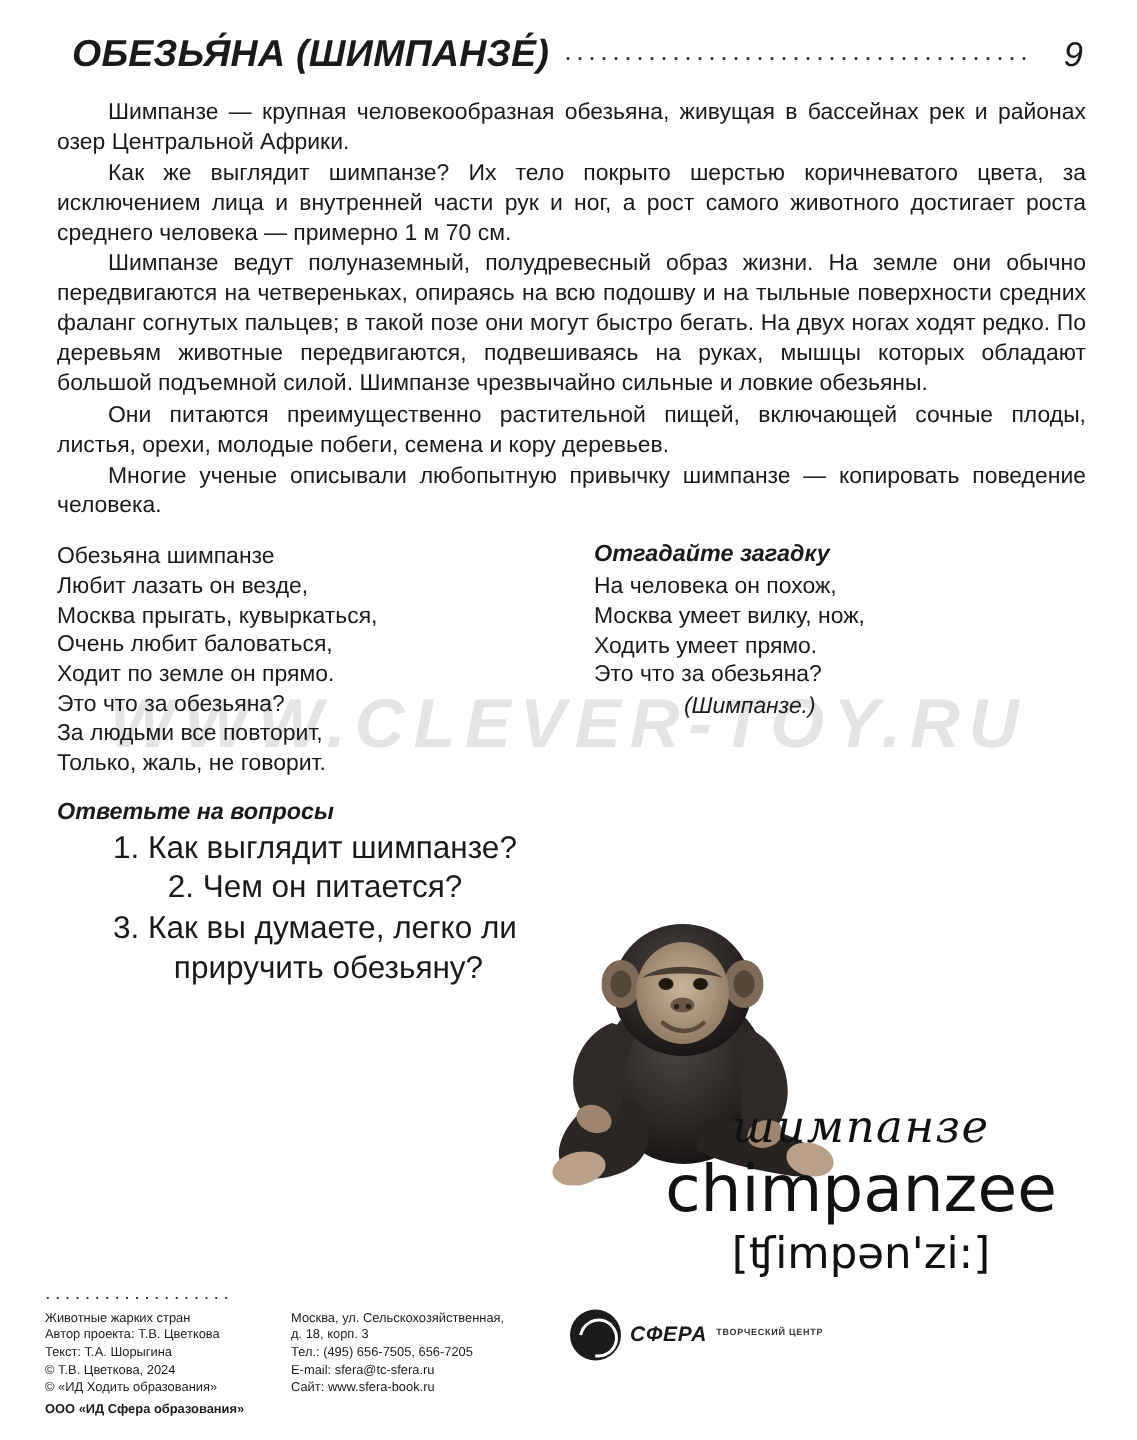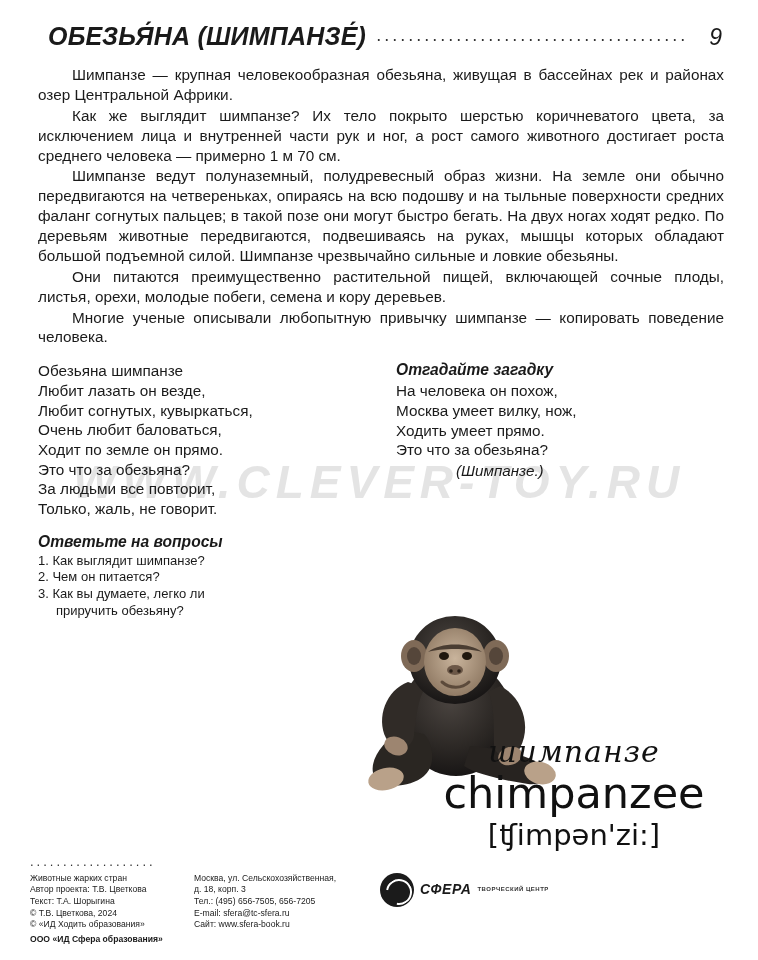--- a/index.html
+++ b/index.html
@@ -110,22 +110,23 @@
     padding-left: 60px;
   }
   .q-head {
     font-style: italic;
     font-weight: bold;
     font-size: 15.6px;
     margin-top: 14px;
     margin-bottom: 2px;
   }
   .q-line {
-    font-size: 13px;
+    font-size: 21px;
     line-height: 1.285;
+    text-align: center;
   }
   .q-line.cont { padding-left: 18px; }
 
   
   .monkey-wrap {
     position: absolute;
     left: 352px;
     top: 590px;
     width: 210px;
     height: 240px;
@@ -244,21 +245,21 @@
     <p>Как же выглядит шимпанзе? Их тело покрыто шерстью коричневатого цвета, за исключением лица и внутренней части рук и ног, а рост самого животного достигает роста среднего человека — примерно 1 м 70 см.</p>
     <p>Шимпанзе ведут полуназемный, полудревесный образ жизни. На земле они обычно передвигаются на четвереньках, опираясь на всю подошву и на тыльные поверхности средних фаланг согнутых пальцев; в такой позе они могут быстро бегать. На двух ногах ходят редко. По деревьям животные передвигаются, подвешиваясь на руках, мышцы которых обладают большой подъемной силой. Шимпанзе чрезвычайно сильные и ловкие обезьяны.</p>
     <p>Они питаются преимущественно растительной пищей, включающей сочные плоды, листья, орехи, молодые побеги, семена и кору деревьев.</p>
     <p>Многие ученые описывали любопытную привычку шимпанзе — копировать поведение человека.</p>
   </div>
 
   <div class="cols">
     <div class="col-left">
       <div class="verse-line">Обезьяна шимпанзе</div>
       <div class="verse-line">Любит лазать он везде,</div>
-      <div class="verse-line">Любит согнутых, кувыркаться,</div>
+      <div class="verse-line">Москва прыгать, кувыркаться,</div>
       <div class="verse-line">Очень любит баловаться,</div>
       <div class="verse-line">Ходит по земле он прямо.</div>
       <div class="verse-line">Это что за обезьяна?</div>
       <div class="verse-line">За людьми все повторит,</div>
       <div class="verse-line">Только, жаль, не говорит.</div>
 
       <div class="q-head">Ответьте на вопросы</div>
       <div class="q-line">1. Как выглядит шимпанзе?</div>
       <div class="q-line">2. Чем он питается?</div>
       <div class="q-line">3. Как вы думаете, легко ли</div>

